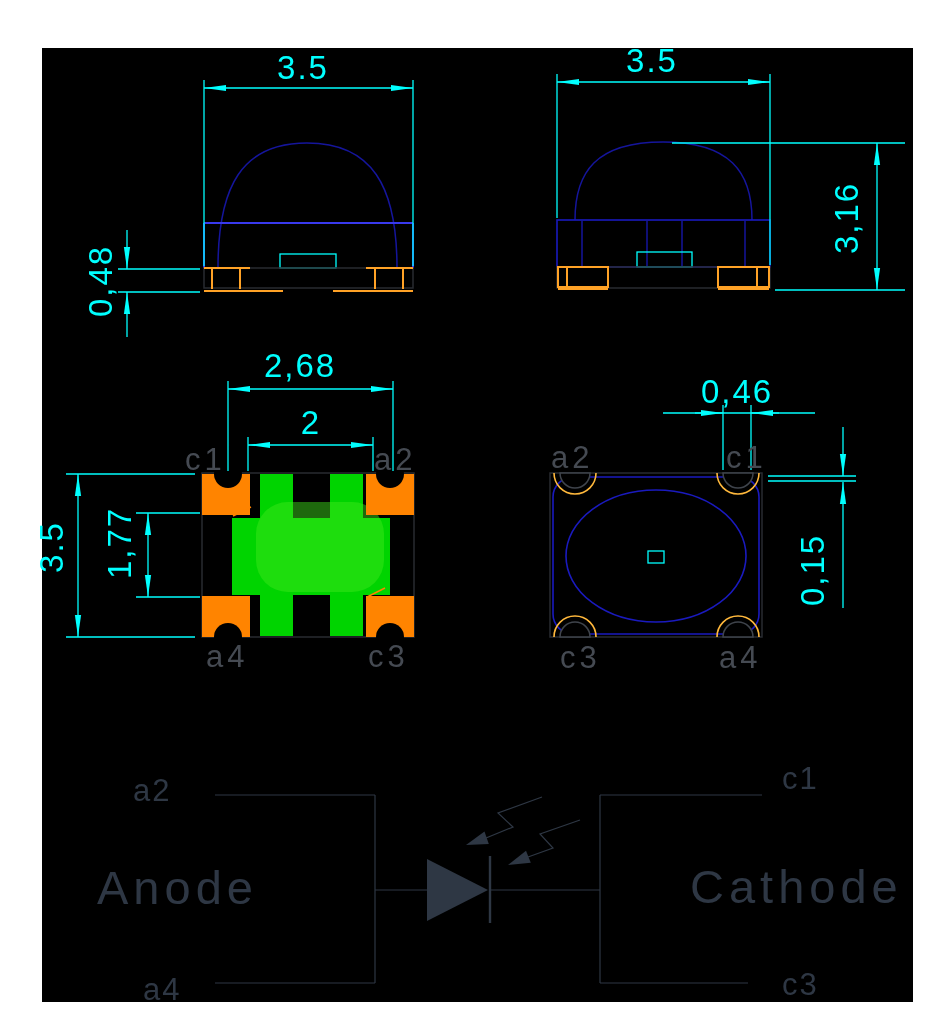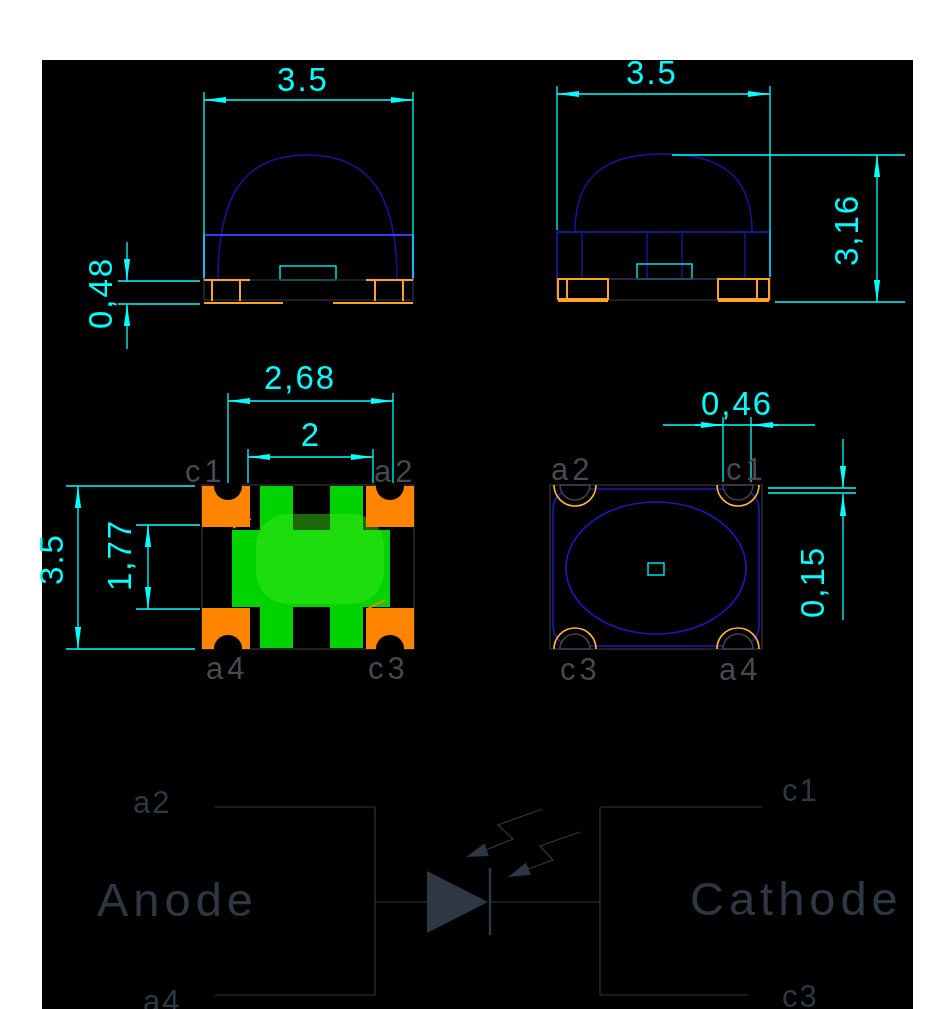--- a/index.html
+++ b/index.html
@@ -1,18 +1,18 @@
 <!DOCTYPE html>
 <html><head>
 <meta charset="utf-8">
 <style>
   html,body{margin:0;padding:0;}
   body{width:950px;height:1009px;background:#ffffff;position:relative;overflow:hidden;
        font-family:"Liberation Sans", sans-serif;}
-  #stage{position:absolute;left:0;top:12px;width:950px;height:990px;}
+  #stage{position:absolute;left:0;top:0;width:950px;height:990px;}
   svg{display:block;}
   .cy      {stroke:#00ffff;stroke-width:1.3;fill:none;}
   .dimtxt  {font-family:"Liberation Sans",sans-serif;font-size:33px;fill:#00ffff;letter-spacing:2px;}
   .pintxt  {font-family:"Liberation Sans",sans-serif;font-size:31px;fill:#454a52;letter-spacing:4px;}
   .schtxt  {font-family:"Liberation Sans",sans-serif;font-size:31px;fill:#2e3744;letter-spacing:2px;}
   .bigtxt  {font-family:"Liberation Sans",sans-serif;font-size:47px;fill:#2e3744;letter-spacing:5px;}
   .blue    {stroke:#1a1abe;stroke-width:1.6;fill:none;}
   .dkblue  {stroke:#15159c;stroke-width:1.5;fill:none;}
   .bblue   {stroke:#3939ee;stroke-width:2;fill:none;}
   .org     {stroke:#ffa226;stroke-width:2;fill:none;}

